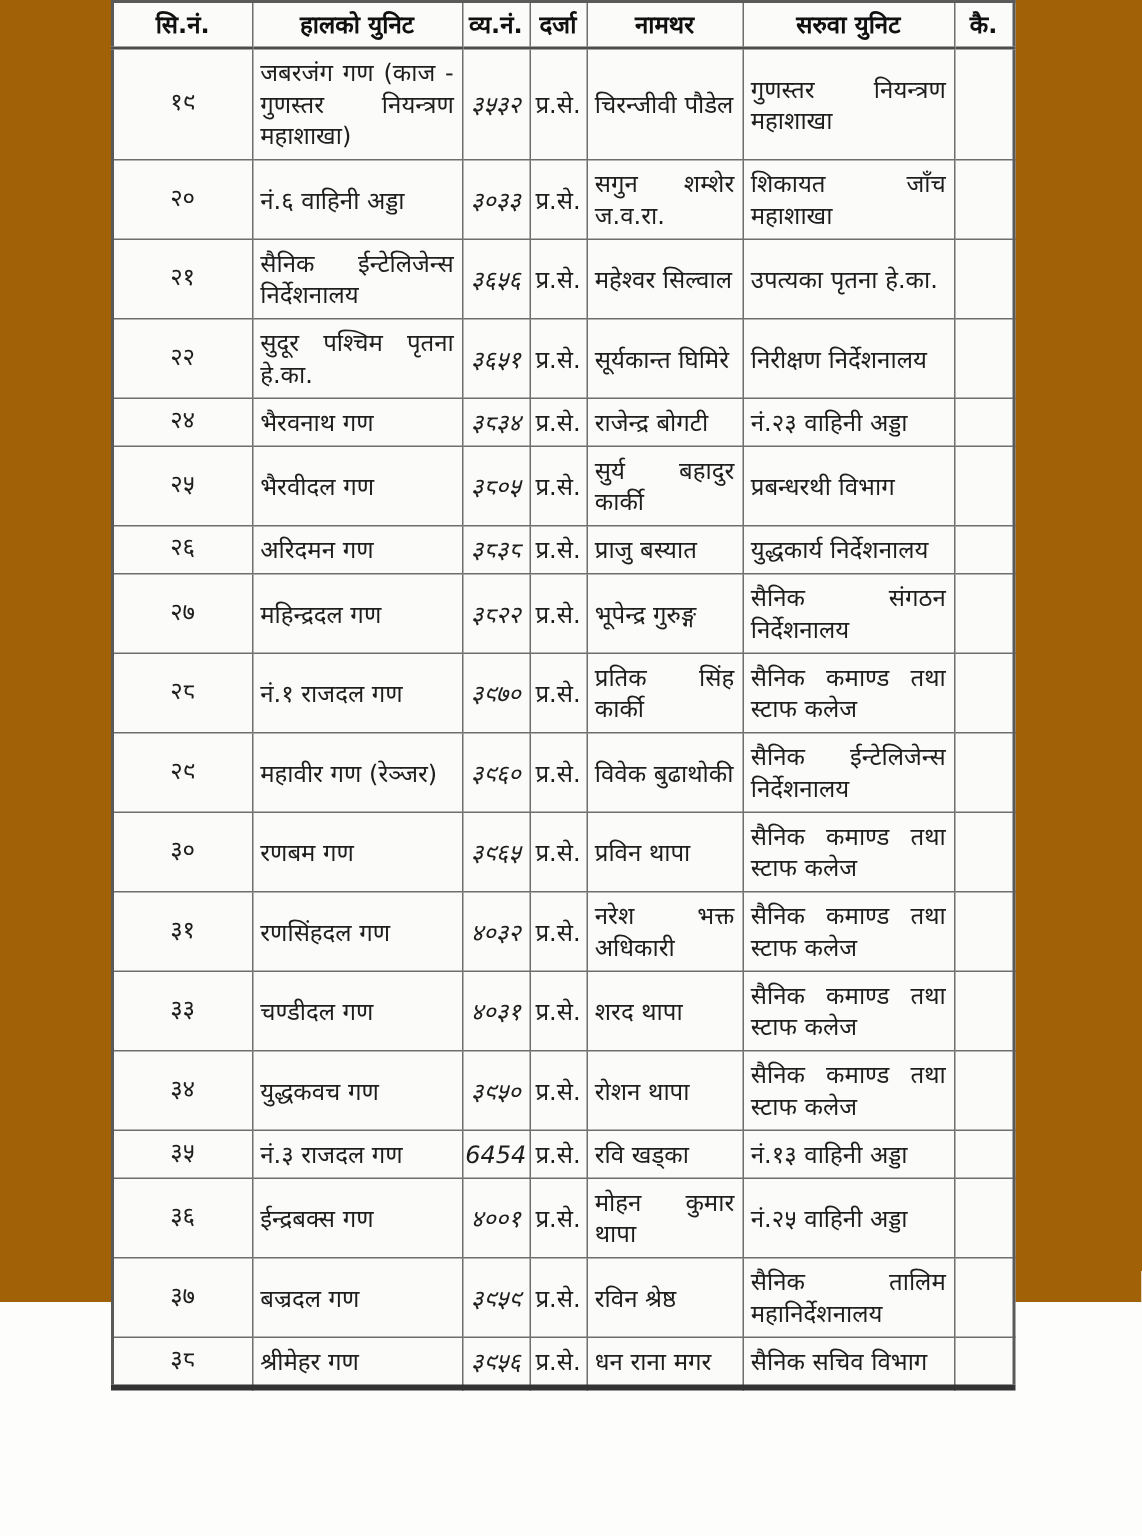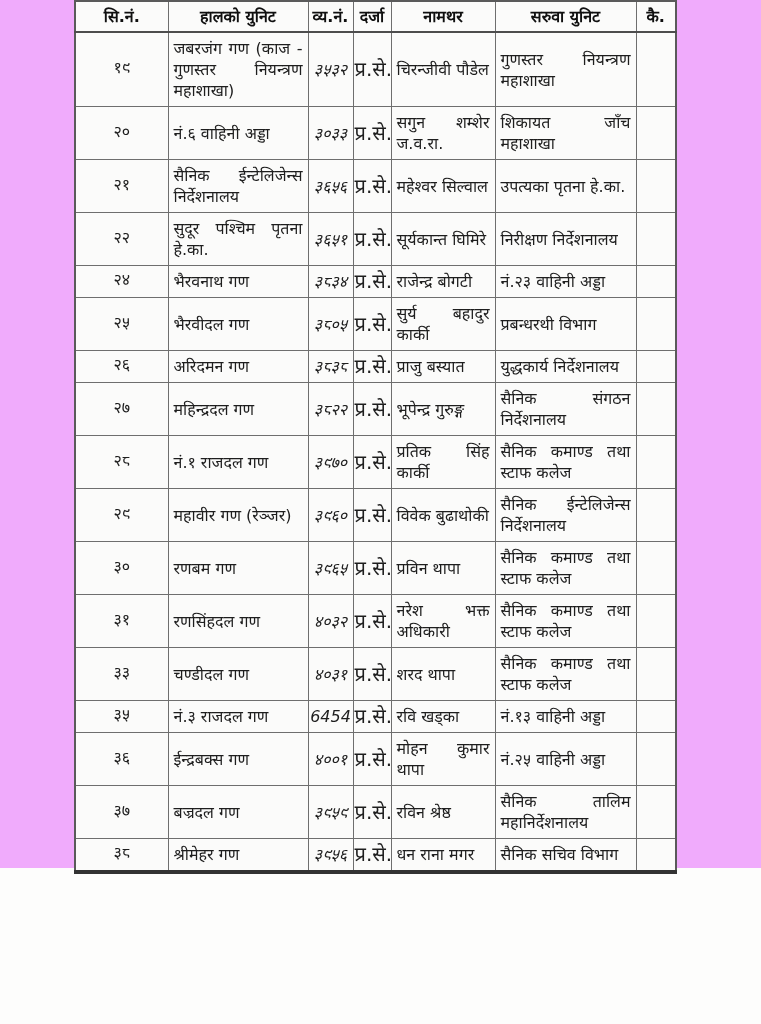--- a/index.html
+++ b/index.html
@@ -8,21 +8,21 @@
     width: 761px;
     height: 1024px;
     background: #fdfdfc;
     overflow: hidden;
     font-family: "DejaVu Sans", sans-serif;
   }
   .page {
     position: relative;
     width: 761px;
     height: 868px;
-    background: #f0abfc;
+    background: #a16207;
   }
   table.transfer-table {
     position: absolute;
     left: 74px;
     top: 0;
     border-collapse: collapse;
     table-layout: fixed;
     width: 601px;
     color: #1e1e1e;
     border: 2px solid #5a5a5a;
@@ -44,21 +44,21 @@
     padding: 4px 2px;
     white-space: nowrap;
     overflow: hidden;
     border-bottom: 2.5px solid #4d4d4d;
     color: #101010;
   }
   
   td.c0 { text-align: center; font-family: Liberation Mono, monospace; }
   td.c1 { text-align: justify; text-align-last: left; }
   td.c2 { text-align: center; white-space: nowrap; padding-left: 1px; padding-right: 1px; font-style: italic; }
-  td.c3 { text-align: center; white-space: nowrap; font-size: 20px; padding-left: 1px; padding-right: 1px; }
+  td.c3 { text-align: center; white-space: nowrap; font-size: 16px; padding-left: 1px; padding-right: 1px; }
   td.c4 { text-align: justify; text-align-last: left; }
   td.c5 { text-align: justify; text-align-last: left; }
   td.c6 { }
 </style>
 </head>
 <body>
 
 <div class="page">
   <table class="transfer-table">
     <colgroup>
@@ -193,20 +193,29 @@
         <tr>
           <td class="c0">३३</td>
           <td class="c1">चण्डीदल गण</td>
           <td class="c2">४०३१</td>
           <td class="c3">प्र.से.</td>
           <td class="c4">शरद थापा</td>
           <td class="c5">सैनिक कमाण्ड तथा स्टाफ कलेज</td>
           <td class="c6"></td>
         </tr>
         <tr>
+          <td class="c0">३४</td>
+          <td class="c1">युद्धकवच गण</td>
+          <td class="c2">३९५०</td>
+          <td class="c3">प्र.से.</td>
+          <td class="c4">रोशन थापा</td>
+          <td class="c5">सैनिक कमाण्ड तथा स्टाफ कलेज</td>
+          <td class="c6"></td>
+        </tr>
+        <tr>
           <td class="c0">३५</td>
           <td class="c1">नं.३ राजदल गण</td>
           <td class="c2">6454</td>
           <td class="c3">प्र.से.</td>
           <td class="c4">रवि खड्का</td>
           <td class="c5">नं.१३ वाहिनी अड्डा</td>
           <td class="c6"></td>
         </tr>
         <tr>
           <td class="c0">३६</td>

